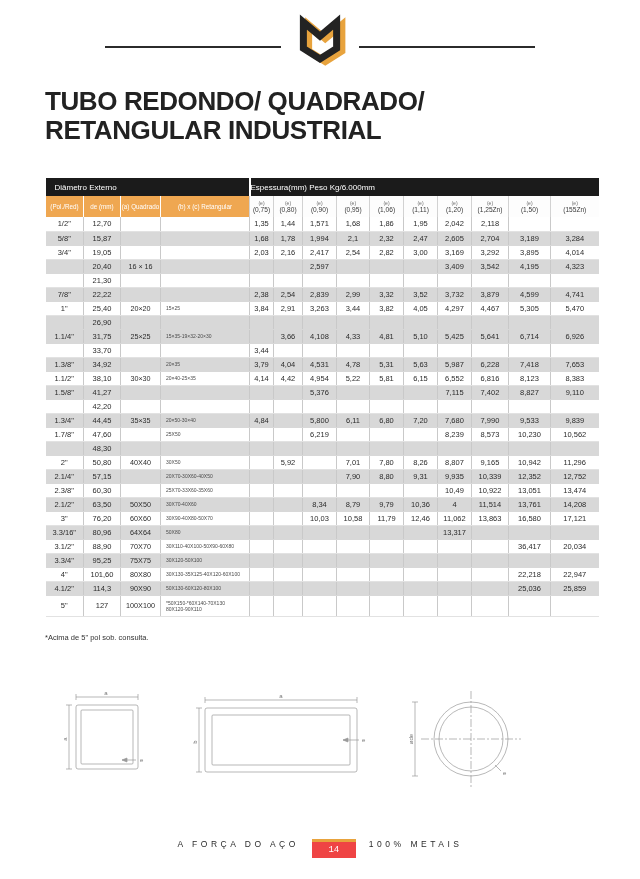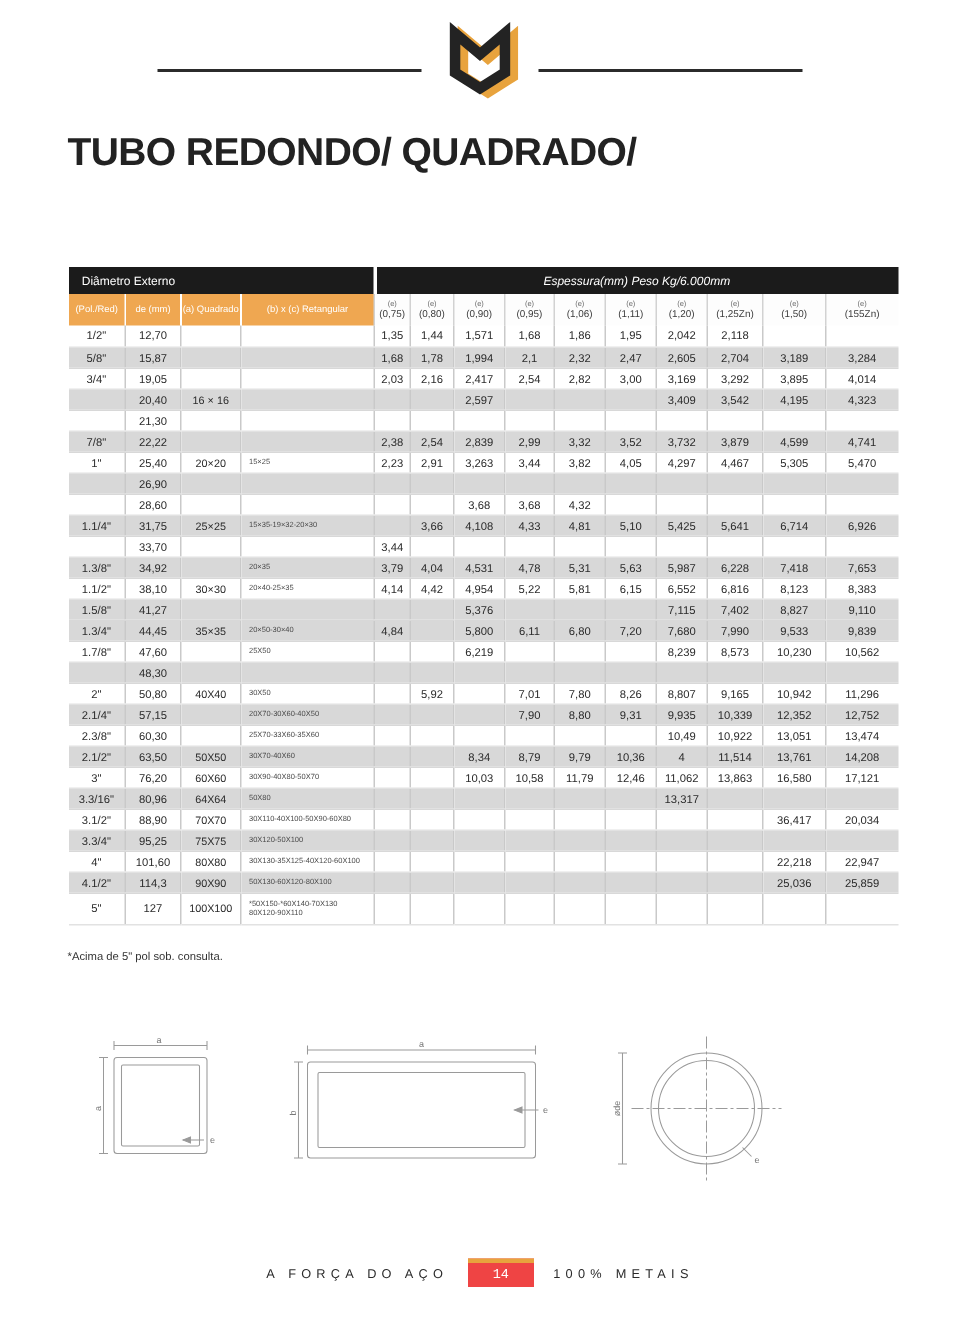--- a/index.html
+++ b/index.html
@@ -15,21 +15,21 @@
   
   .title { position:absolute; left:45px; top:87px; color:#222222; font-weight:800;
            font-size:26px; line-height:29px; letter-spacing:-0.4px; }
 
   
   .tablewrap { position:absolute; left:45px; top:178px; }
   table { border-collapse:collapse; table-layout:fixed; width:553px; }
   th, td { overflow:hidden; }
   .h1 th { background:#1b1b1b; color:#ffffff; font-size:8px; font-weight:400; height:18px;margin-top:30px; }
   .h1 .gh-left { text-align:left; padding-left:9px; border-right:2px solid #ffffff; }
-  .h1 .gh-right { text-align:center;font-style:italic; }
+  .h1 .gh-right { text-align:left; }
   .dimh { background:#efa751; color:#ffffff; font-size:6.3px; font-weight:400; height:21px;
           text-align:center; border-left:1px solid #ffffff; }
   .thh  { background:#fdfdfd; color:#3a3a3a; font-size:6.6px; font-weight:400;
           text-align:center; border-left:1px solid #d2d2d2; vertical-align:middle; }
   .thh .e { display:block; font-size:5px; color:#6b6b6b; line-height:5px; padding-top:1px; }
   .row td { height:14px; font-size:7.5px; color:#2b2b2b; text-align:center;
             border-left:1px solid #c9c9c9; border-bottom:1px solid #e2e2e2; background:#ffffff; }
   .row td:first-child { border-left:none; }
   .row.alt td { background:#d8d8d8; border-bottom:1px solid #d8d8d8; }
   .row .c3 { text-align:left; padding-left:5px; font-size:5px; color:#4a4a4a; white-space:pre-line; line-height:6px; }
@@ -41,21 +41,21 @@
 
   
   .diag { position:absolute; }
   .diag-square { left:62px;  top:690px; }
   .diag-rect   { left:193px; top:693px; }
   .diag-circle { left:405px; top:685px; }
   .diag svg text { font-family:"Liberation Sans", sans-serif; font-size:6px; fill:#777777; }
 
   
   .footer { position:absolute; left:0; top:839px; width:640px; display:flex;
-            justify-content:center; align-items:center; gap:13px; }
+            justify-content:center; align-items:flex-start; gap:13px; }
   .foot-text { font-size:8.5px; letter-spacing:3.5px; color:#2b2b2b; font-weight:500; }
   .pagebox { width:44px; height:19px; background:#ef4444; border-top:3px solid #e8a33d;
              color:#ffffff; font-size:9px; display:flex; align-items:center; justify-content:center;font-family:Liberation Mono, monospace; }
 </style>
 </head>
 <body>
 
 <div id="page">
 
   <div class="rule rule-left"></div>
@@ -63,20 +63,21 @@
 
   <div class="logo">
     <svg width="56" height="64" viewBox="0 0 64 72">
       <path d="M19 14 V44 L38 56 L57 44 V14 L38 30 Z" fill="none" stroke="#e8a33d" stroke-width="8" stroke-linejoin="miter"></path>
       <path d="M13 11 V41 L32 53 L51 41 V11 L32 27 Z" fill="none" stroke="#232323" stroke-width="8" stroke-linejoin="miter"></path>
     </svg>
   </div>
 
   <div class="title">
     <div>TUBO REDONDO/ QUADRADO/</div>
+    <div>RETANGULAR INDUSTRIAL</div>
   </div>
 
   <div class="tablewrap">
     <table>
       <colgroup>
         <col style="width:38px">
           <col style="width:37px">
           <col style="width:40px">
           <col style="width:89px">
         <col style="width:24px">
@@ -207,57 +208,41 @@
             <td class="c10">3,732</td>
             <td class="c11">3,879</td>
             <td class="c12">4,599</td>
             <td class="c13">4,741</td>
           </tr>
           <tr class="row">
             <td class="c0">1"</td>
             <td class="c1">25,40</td>
             <td class="c2">20×20</td>
             <td class="c3">15×25</td>
-            <td class="c4">2,23</td>
+            <td class="c4">3,84</td>
             <td class="c5">2,91</td>
             <td class="c6">3,263</td>
             <td class="c7">3,44</td>
             <td class="c8">3,82</td>
             <td class="c9">4,05</td>
             <td class="c10">4,297</td>
             <td class="c11">4,467</td>
             <td class="c12">5,305</td>
             <td class="c13">5,470</td>
           </tr>
           <tr class="row alt">
             <td class="c0"></td>
             <td class="c1">26,90</td>
             <td class="c2"></td>
             <td class="c3"></td>
             <td class="c4"></td>
             <td class="c5"></td>
             <td class="c6"></td>
             <td class="c7"></td>
             <td class="c8"></td>
-            <td class="c9"></td>
-            <td class="c10"></td>
-            <td class="c11"></td>
-            <td class="c12"></td>
-            <td class="c13"></td>
-          </tr>
-          <tr class="row">
-            <td class="c0"></td>
-            <td class="c1">28,60</td>
-            <td class="c2"></td>
-            <td class="c3"></td>
-            <td class="c4"></td>
-            <td class="c5"></td>
-            <td class="c6">3,68</td>
-            <td class="c7">3,68</td>
-            <td class="c8">4,32</td>
             <td class="c9"></td>
             <td class="c10"></td>
             <td class="c11"></td>
             <td class="c12"></td>
             <td class="c13"></td>
           </tr>
           <tr class="row alt">
             <td class="c0">1.1/4"</td>
             <td class="c1">31,75</td>
             <td class="c2">25×25</td>
@@ -329,20 +314,36 @@
             <td class="c4"></td>
             <td class="c5"></td>
             <td class="c6">5,376</td>
             <td class="c7"></td>
             <td class="c8"></td>
             <td class="c9"></td>
             <td class="c10">7,115</td>
             <td class="c11">7,402</td>
             <td class="c12">8,827</td>
             <td class="c13">9,110</td>
+          </tr>
+          <tr class="row">
+            <td class="c0"></td>
+            <td class="c1">42,20</td>
+            <td class="c2"></td>
+            <td class="c3"></td>
+            <td class="c4"></td>
+            <td class="c5"></td>
+            <td class="c6"></td>
+            <td class="c7"></td>
+            <td class="c8"></td>
+            <td class="c9"></td>
+            <td class="c10"></td>
+            <td class="c11"></td>
+            <td class="c12"></td>
+            <td class="c13"></td>
           </tr>
           <tr class="row alt">
             <td class="c0">1.3/4"</td>
             <td class="c1">44,45</td>
             <td class="c2">35×35</td>
             <td class="c3">20×50-30×40</td>
             <td class="c4">4,84</td>
             <td class="c5"></td>
             <td class="c6">5,800</td>
             <td class="c7">6,11</td>

